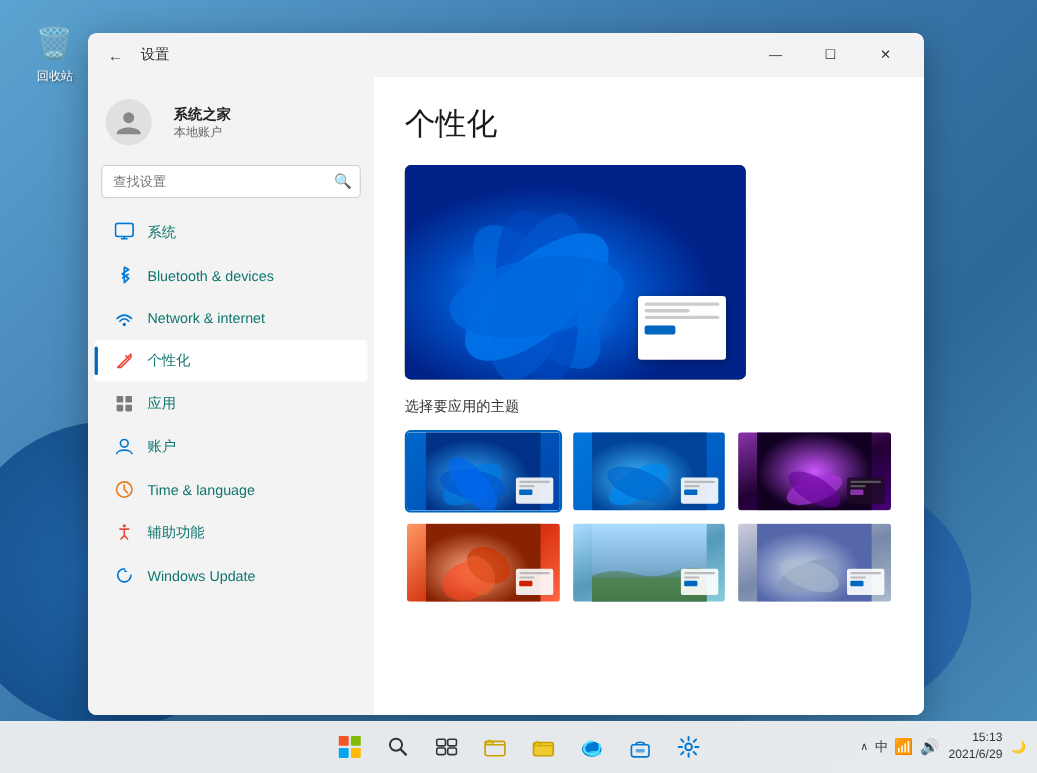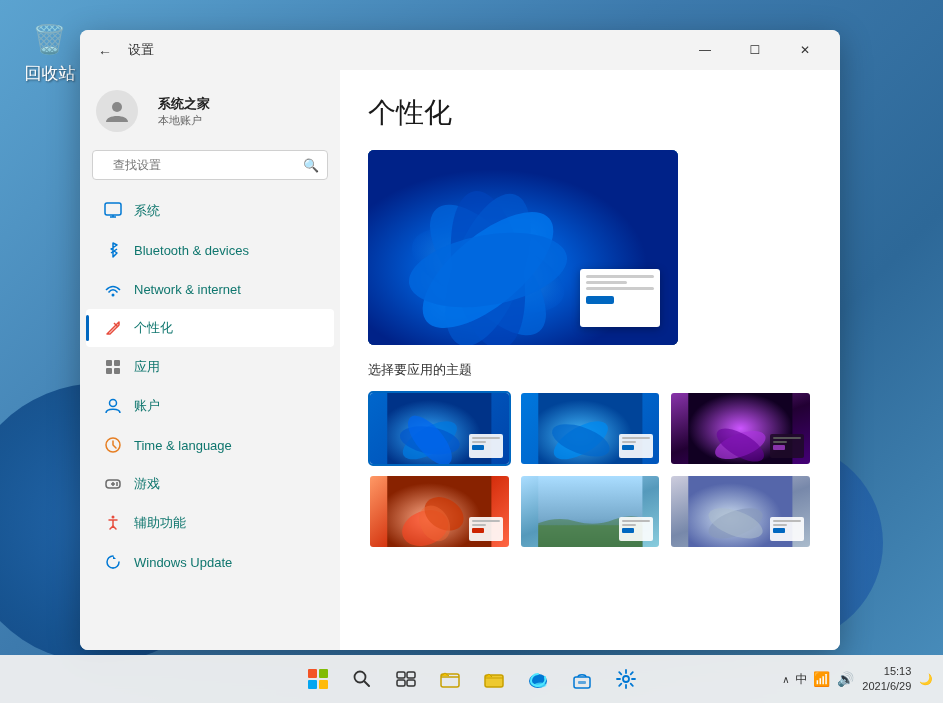--- a/index.html
+++ b/index.html
@@ -33,21 +33,21 @@
     .desktop-icon .icon-img {
       width: 40px;
       height: 40px;
       display: flex;
       align-items: center;
       justify-content: center;
       font-size: 28px;
     }
     .desktop-icon .icon-label {
       color: white;
-      font-size: 17px;
+      font-size: 11px;
       text-align: center;
       text-shadow: 1px 1px 2px rgba(0,0,0,0.5);
       margin-top: 3px;
     }
 
     
     .recycle-bin { top: 15px; left: 15px; }
 
     
     .blue-circle {
@@ -174,21 +174,21 @@
       color: #666;
     }
 
     
     .search-box {
       margin: 4px 12px 12px;
       position: relative;
     }
     .search-input {
       width: 100%;
-      padding: 7px 32px 7px 20px;
+      padding: 7px 32px 7px 10px;
       border: 1px solid #d0d0d0;
       border-radius: 4px;
       background: white;
       font-size: 12px;
       color: #333;
       outline: none;
     }
     .search-icon-wrap {
       position: absolute;
       right: 8px;
@@ -543,32 +543,20 @@
         <div class="nav-item">
           <div class="nav-icon icon-time">
             <svg width="18" height="18" viewBox="0 0 18 18">
                 <circle cx="9" cy="9" r="7" fill="none" stroke="#e67e22" stroke-width="1.5"></circle>
                 <polyline points="9,5 9,9 12,12" fill="none" stroke="#e67e22" stroke-width="1.5" stroke-linecap="round"></polyline>
               </svg>
           </div>
           <span class="nav-label">Time &amp; language</span>
         </div>
 
-        <div class="nav-item">
-          <div class="nav-icon icon-gaming">
-            <svg width="18" height="18" viewBox="0 0 18 18">
-                <rect x="2" y="5" width="14" height="8" rx="3" fill="none" stroke="#6c6c6c" stroke-width="1.5"></rect>
-                <line x1="9" y1="7" x2="9" y2="11" stroke="#6c6c6c" stroke-width="1.5"></line>
-                <line x1="7" y1="9" x2="11" y2="9" stroke="#6c6c6c" stroke-width="1.5"></line>
-                <circle cx="13" cy="8" r="1" fill="#6c6c6c"></circle>
-                <circle cx="13" cy="10" r="1" fill="#6c6c6c"></circle>
-              </svg>
-          </div>
-          <span class="nav-label">游戏</span>
-        </div>
 
         <div class="nav-item">
           <div class="nav-icon icon-access">
             <svg width="18" height="18" viewBox="0 0 18 18">
                 <circle cx="9" cy="3" r="1.5" fill="#e74c3c"></circle>
                 <path d="M5 6 L13 6" stroke="#e74c3c" stroke-width="1.5" stroke-linecap="round"></path>
                 <path d="M9 6 L9 12" stroke="#e74c3c" stroke-width="1.5"></path>
                 <path d="M6 15 L9 12 L12 15" fill="none" stroke="#e74c3c" stroke-width="1.5" stroke-linecap="round" stroke-linejoin="round"></path>
               </svg>
           </div>

